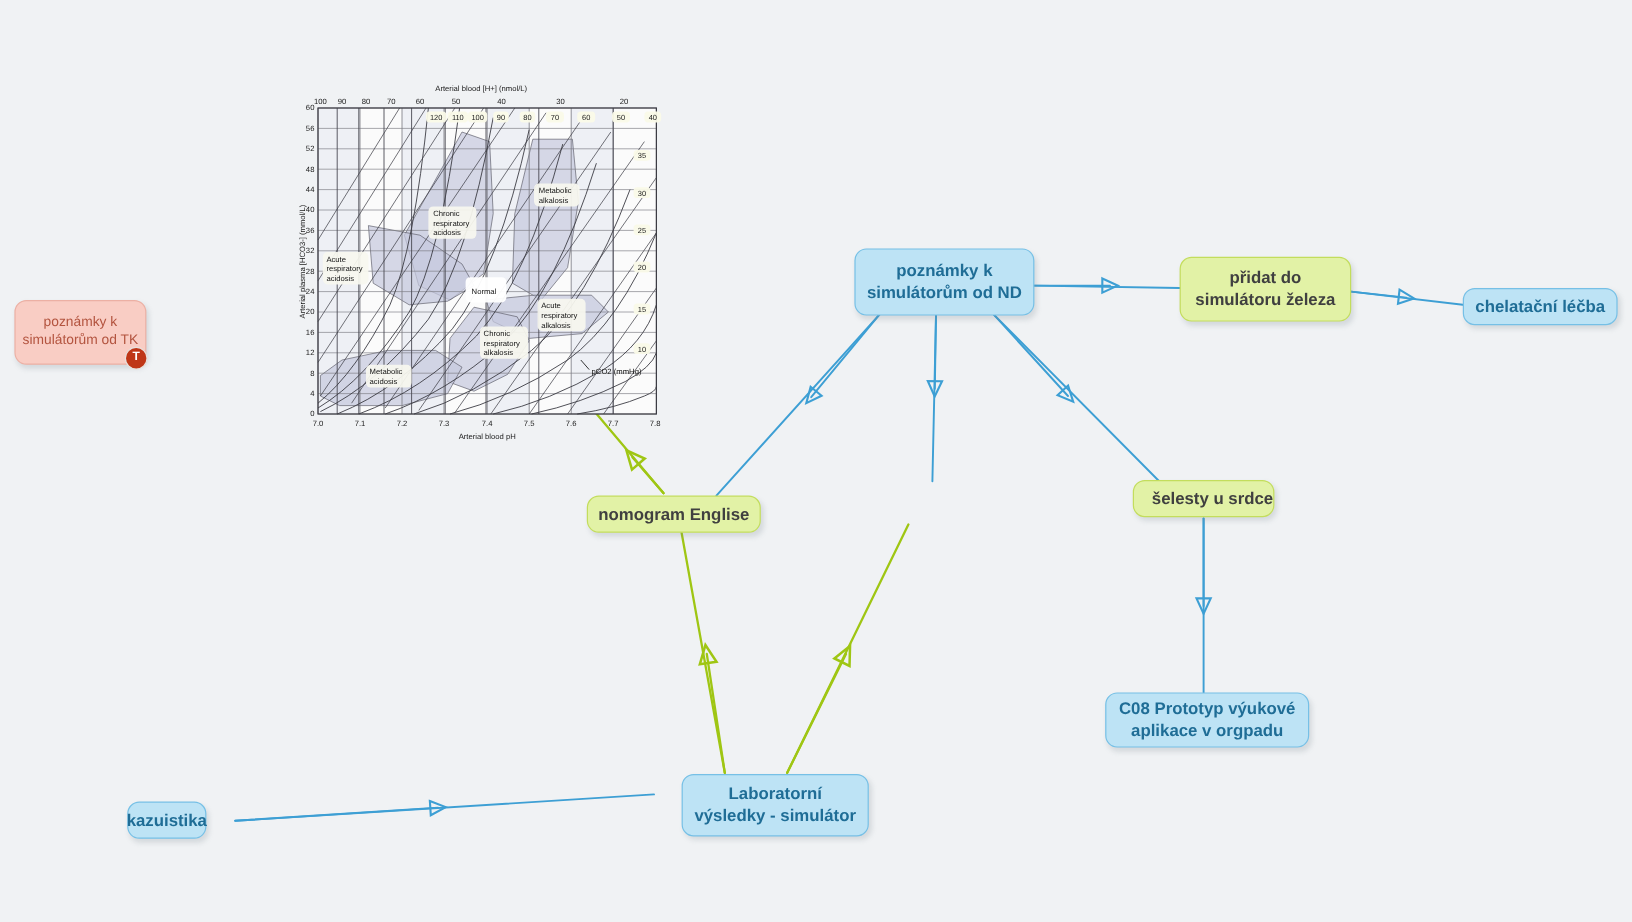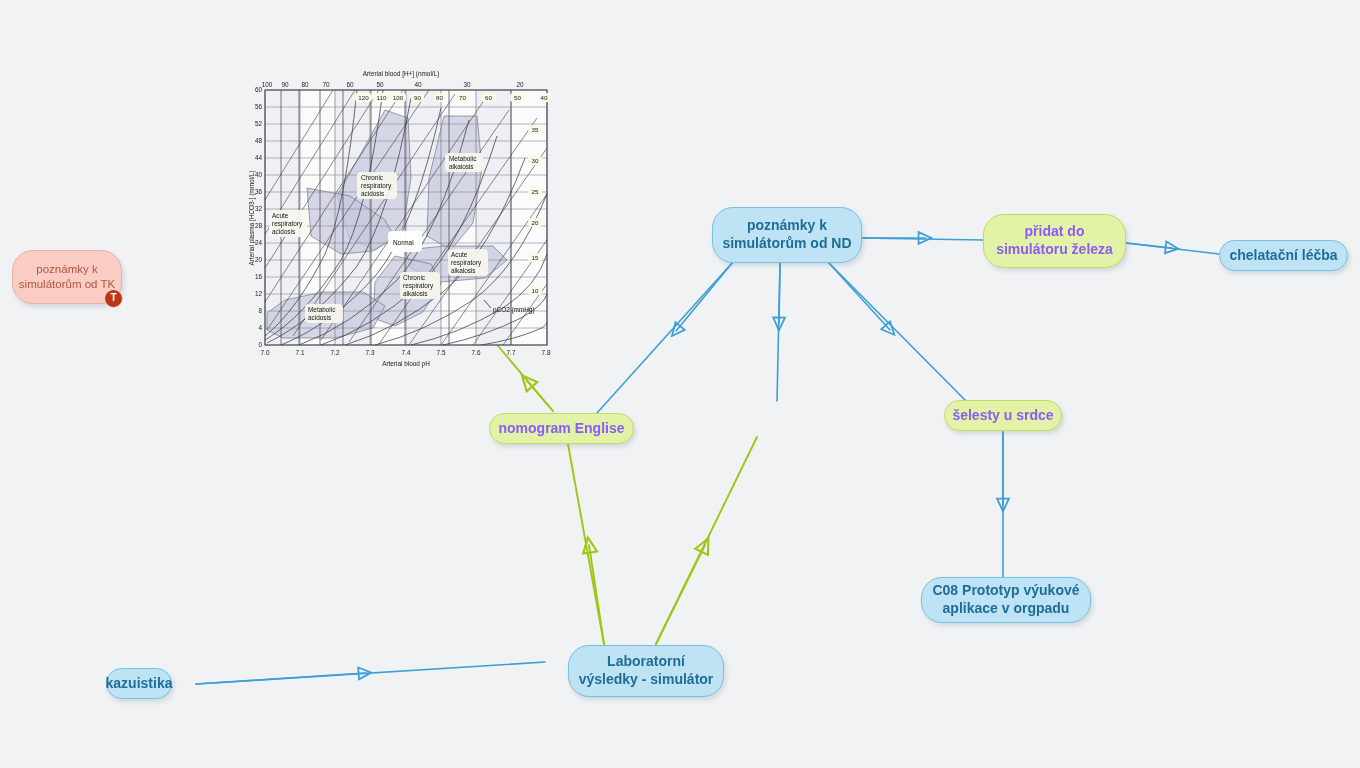--- a/index.html
+++ b/index.html
@@ -15,39 +15,39 @@
     background: #f0f2f4;
   }
   #edges {
     position: absolute; left: 0; top: 0;
     width: 1360px; height: 768px;
     pointer-events: none;
   }
   .node {
     position: absolute;
     box-sizing: border-box;
-    border-radius: 21px;
+    border-radius: 10px;
     display: flex;
     align-items: center;
     justify-content: center;
     text-align: center;
     font-weight: bold;
     line-height: 1.28;
     white-space: pre-line;
     box-shadow: 2px 3px 4px rgba(120,130,140,0.22);
   }
   .node-blue {
     background: #bde3f5;
     border: 1px solid #76c0e6;
     color: #1f6d96;
   }
   .node-green {
     background: #e2f2a6;
     border: 1px solid #c3dd5c;
-    color: #8b5cf6;
+    color: #404040;
   }
   .node-pink {
     background: #f9cdc4;
     border: 1px solid #ecb0a4;
     color: #b3543f;
     font-weight: normal;
   }
   .badge-t {
     position: absolute;
     right: -2px; bottom: -5px;
@@ -390,21 +390,21 @@
 
   <div class="node node-blue" style="left:1219px; top:240px; width:129px; height:31px; font-size:14px;">
     <span>chelatační léčba</span>
   </div>
 
   <div class="node node-green" style="left:489px; top:413px; width:145px; height:31px; font-size:14px;">
     <span>nomogram Englise</span>
   </div>
 
 
-  <div class="node node-green" style="left:944px; top:400px; width:118px; height:31px; font-size:14px;">
+  <div class="node node-green" style="left:944px; top:400px; width:118px; height:31px; font-size:14px;justify-content:flex-end;">
     <span>šelesty u srdce</span>
   </div>
 
   <div class="node node-blue" style="left:921px; top:577px; width:170px; height:46px; font-size:14px;">
     <span>C08 Prototyp výukové
 aplikace v orgpadu</span>
   </div>
 
   <div class="node node-blue" style="left:544px; top:645px; width:156px; height:52px; font-size:14px;margin-left:24px;">
     <span>Laboratorní

